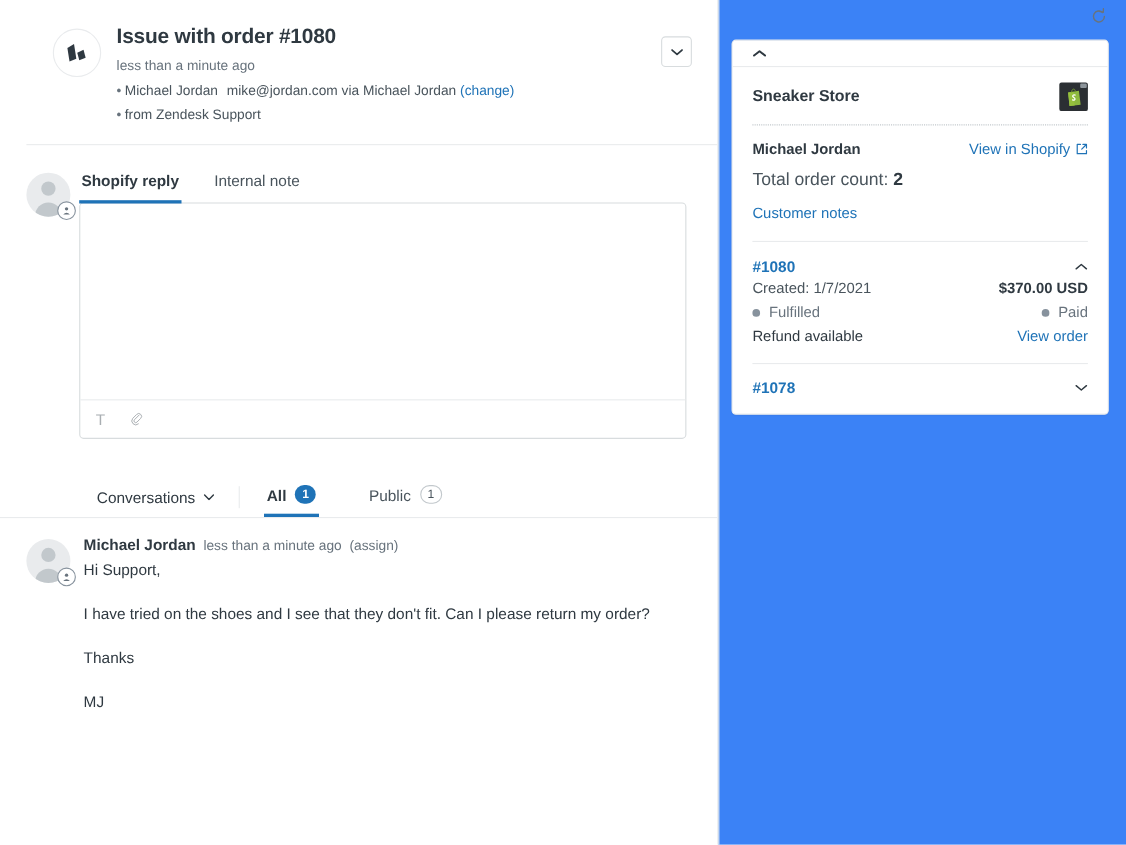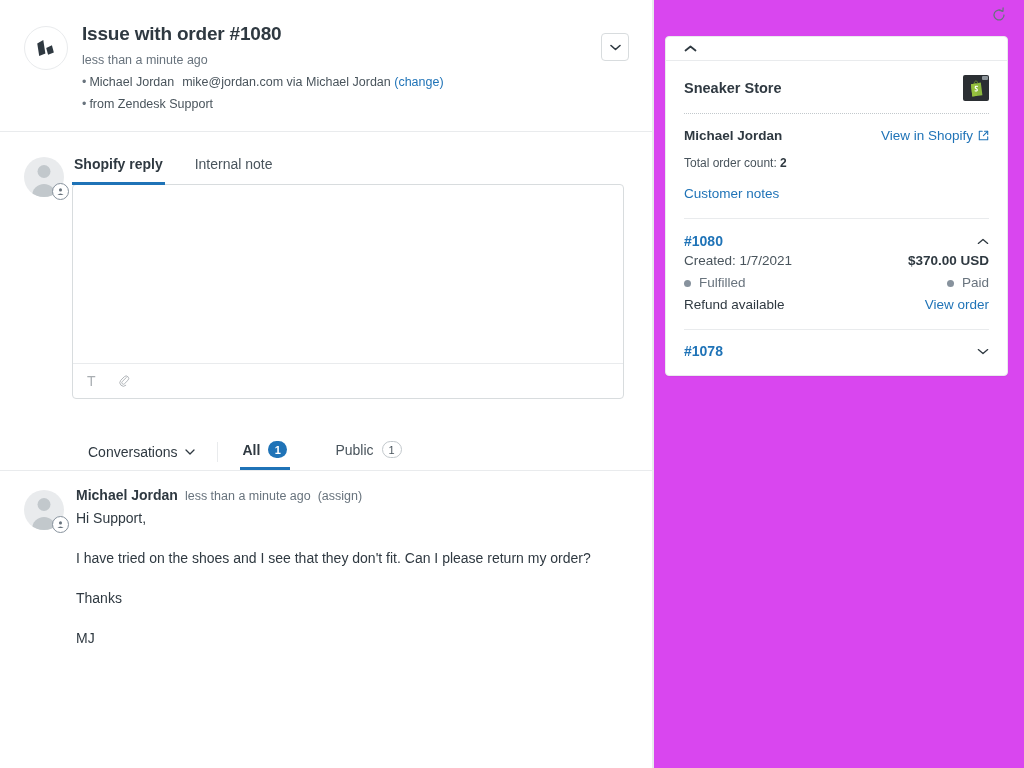--- a/index.html
+++ b/index.html
@@ -20,20 +20,21 @@
     display: flex; flex-direction: column;
     position: relative;
   }
 
   
   .ticket-header {
     padding: 22px 24px 18px 24px;
     border-bottom: 1px solid #e9ebed;
     display: flex; align-items: flex-start;
     position: relative;
+    margin-left: 24px;
   }
   .brand-avatar {
     width: 44px; height: 44px; border-radius: 50%;
     border: 1px solid #e9ebed; background: #fff;
     flex: none; margin-right: 14px; margin-top: 4px;
     display: flex; align-items: center; justify-content: center;
   }
   .header-text { flex: 1; padding-top: 0px; }
   .ticket-title {
     font-size: 19px; font-weight: bold; color: #2f3941;
@@ -159,21 +160,21 @@
   }
   .comment-author { font-size: 14px; font-weight: bold; color: #2f3941; }
   .comment-time { font-size: 12.5px; color: #68737d; }
   .comment-body { font-size: 14px; color: #2f3941; line-height: 20px; }
   .comment-body p { margin-bottom: 20px; }
   .comment-body p:last-child { margin-bottom: 1px; }
 
   
   .sidebar {
     width: 371px; height: 768px;
-    background: #d946ef;
+    background: #3b82f6;
     border-left: 1px solid #e9ebed;
     position: relative;
     display: flex; flex-direction: column;
   }
   .sidebar-topbar {
     height: 30px; display: flex; align-items: center; justify-content: flex-end;
     padding-right: 17px;
   }
   .refresh-btn { cursor: pointer; color: #68737d; display: flex; }
 
@@ -208,21 +209,21 @@
   .cust-block { padding-top: 14px; }
   .cust-row {
     display: flex; align-items: center; justify-content: space-between;
     margin-bottom: 10px;
   }
   .cust-name { font-size: 13.5px; font-weight: bold; color: #2f3941; }
   .view-shopify {
     font-size: 13.5px; color: #1f73b7; cursor: pointer;
     display: inline-flex; align-items: center; gap: 5px;
   }
-  .cust-stat { font-size: 12px; color: #49545c; line-height: 21px; }
+  .cust-stat { font-size: 16px; color: #49545c; line-height: 21px; }
   .cust-stat b { color: #2f3941; }
   .cust-notes {
     font-size: 13.5px; color: #1f73b7; cursor: pointer;
     display: inline-block; margin-top: 12px;
   }
 
   .order-sep { border-top: 1px solid #e9ebed; margin-top: 16px; }
   .order {
     padding-top: 14px;
   }

